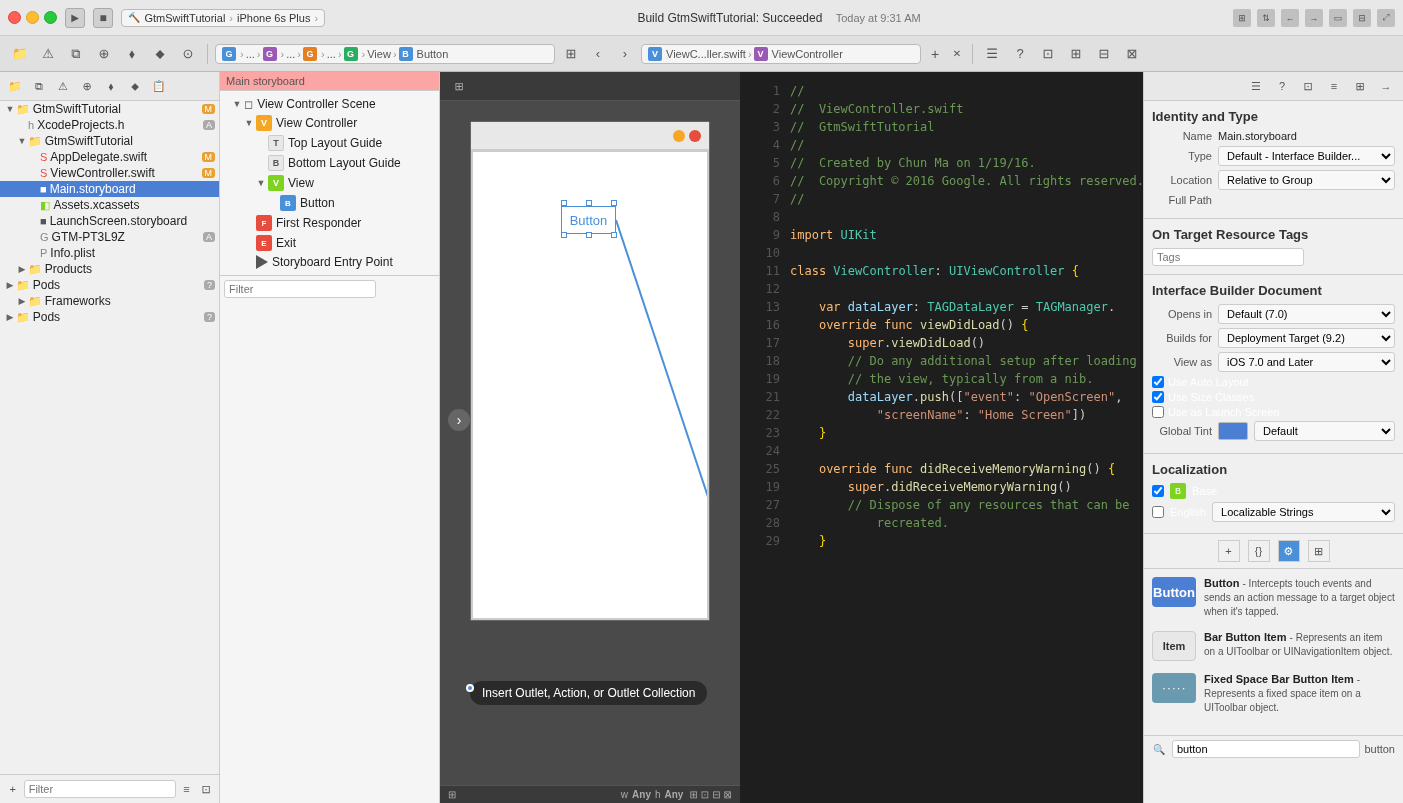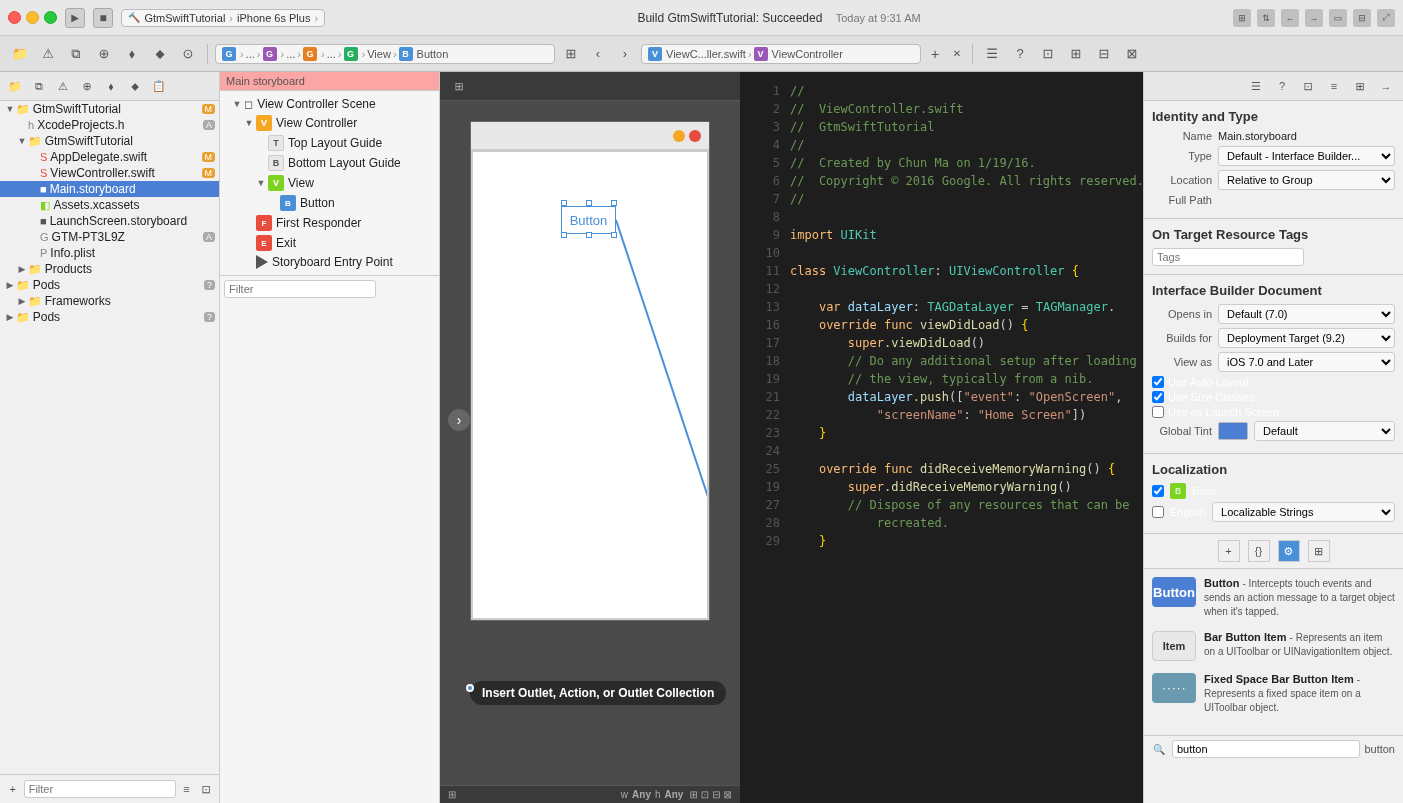--- a/index.html
+++ b/index.html
@@ -421,21 +421,21 @@
             <div style="position:absolute;top:80px;left:88px;width:6px;height:6px;border:1px solid #4a90d9;background:white;"></div>
             <div style="position:absolute;top:80px;left:113px;width:6px;height:6px;border:1px solid #4a90d9;background:white;"></div>
             <div style="position:absolute;top:80px;left:138px;width:6px;height:6px;border:1px solid #4a90d9;background:white;"></div>
 
             <svg style="position:absolute;top:0;left:0;width:100%;height:100%;pointer-events:none;">
               <line x1="143" y1="68" x2="240" y2="360" stroke="#4a90d9" stroke-width="2"></line>
             </svg>
           </div>
         </div>
 
-        <div style="position:absolute;bottom:80px;left:30px;background:#2a2a2a;color:white;border-radius:12px;padding:5px 12px;font-size:12px;font-weight:700;white-space:nowrap;">Insert Outlet, Action, or Outlet Collection</div>
+        <div style="position:absolute;bottom:80px;left:30px;background:#2a2a2a;color:white;border-radius:12px;padding:5px 12px;font-size:12px;font-weight:400;white-space:nowrap;">Insert Outlet, Action, or Outlet Collection</div>
 
         <div style="position:absolute;bottom:93px;left:26px;width:8px;height:8px;background:#4a90d9;border-radius:50%;border:2px solid white;"></div>
       </div>
 
       <div style="background:#3a3a3a;border-top:1px solid #555;display:flex;align-items:center;padding:3px 8px;gap:6px;">
         <div style="color:#aaa;font-size:10px;">⊞</div>
         <div style="flex:1;"></div>
         <div style="color:#aaa;font-size:10px;display:flex;gap:4px;align-items:center;">
           <span>w</span>
             <span style="font-weight:bold;">Any</span>

